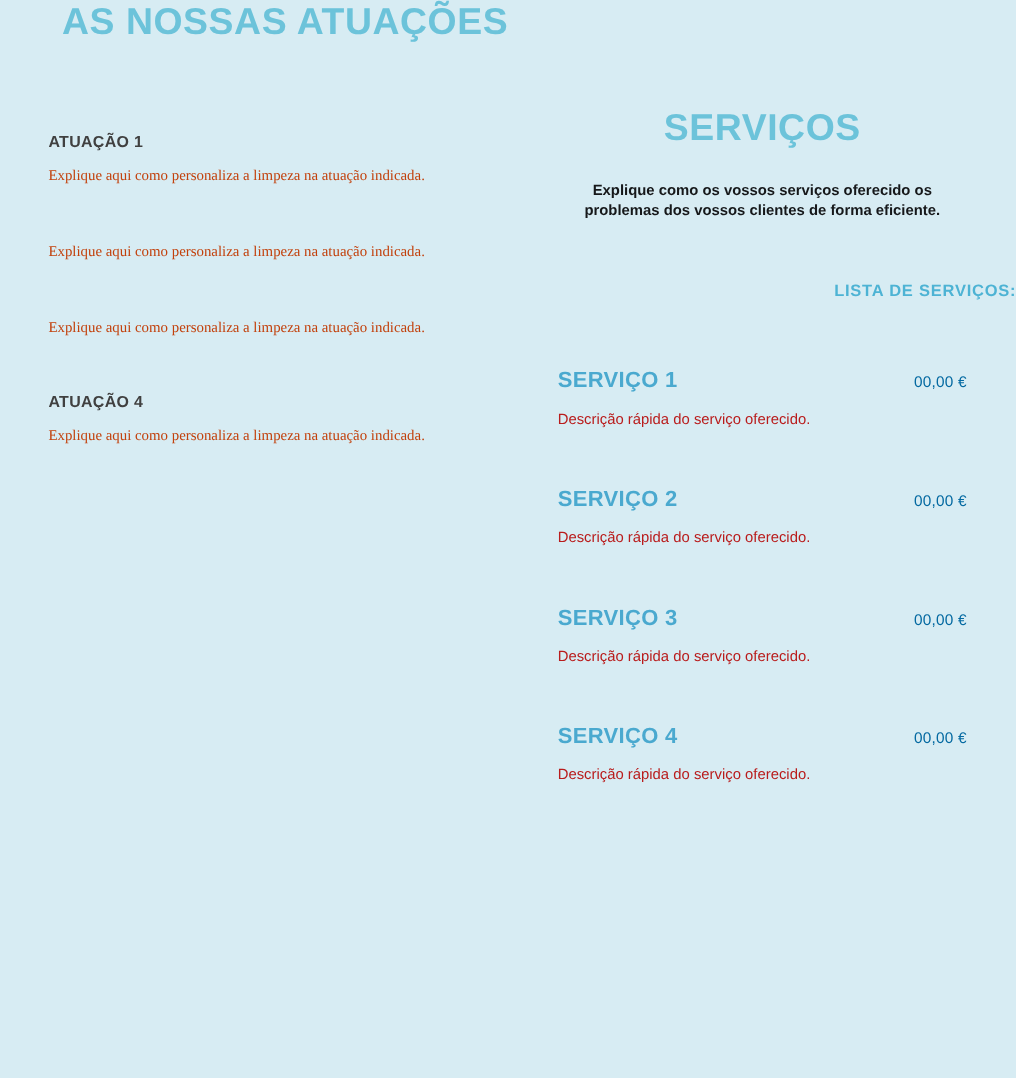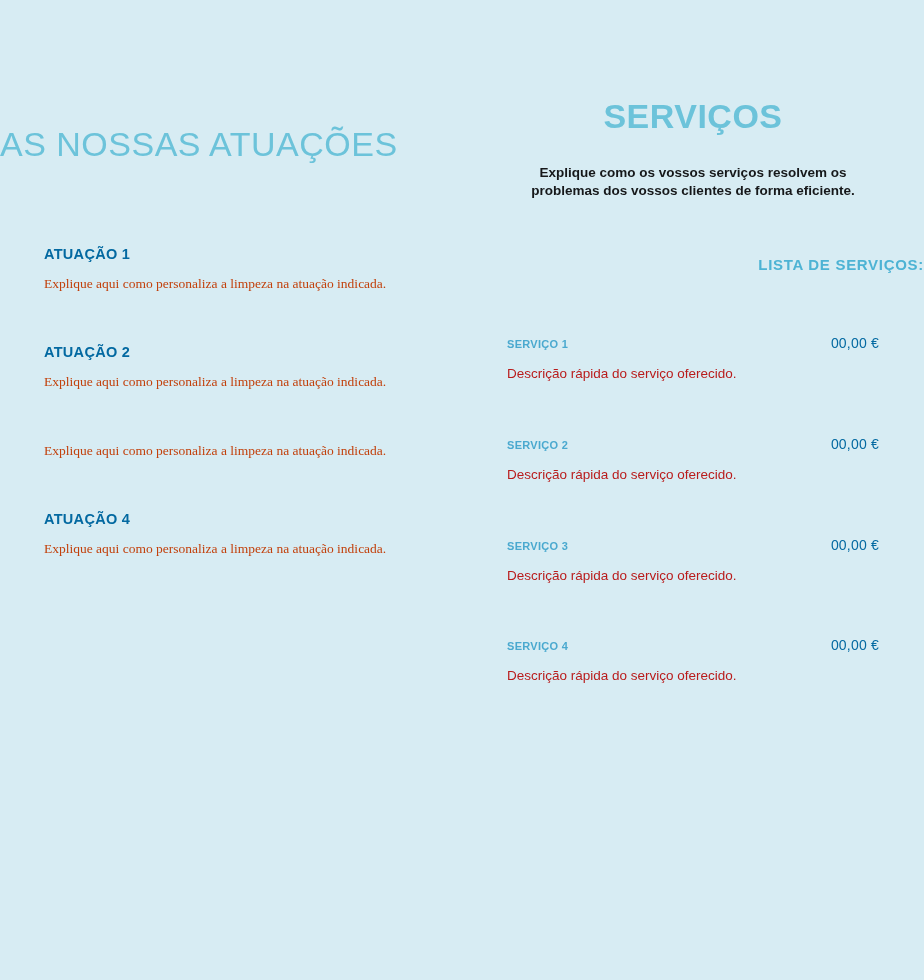--- a/index.html
+++ b/index.html
@@ -30,25 +30,24 @@
     padding: 0;
   }
   .col-right {
     width: 462px;
     padding: 0;
   }
 
   
   .left-title {
     margin: 0;
-    padding-top: 124px;
-    text-align: left;
+    text-align: right;
     font-size: 34px;
     line-height: 1.18;
-    font-weight: normal;
+    font-weight: bold;
     letter-spacing: 0.5px;
     color: #6cc3da;
     text-transform: uppercase;
   }
   .left-subtitle {
     margin: 0;
     padding-top: 54px;
     text-align: center;
     font-size: 15px;
     font-weight: bold;
@@ -62,21 +61,21 @@
     list-style: none;
     margin-top: 82px;
   }
   .left-item {
     padding: 0 44px 0 44px;
     margin-bottom: 51px;
   }
   .left-item-title {
     font-size: 14.5px;
     font-weight: bold;
-    color: #0369a1;
+    color: #404040;
     letter-spacing: 0.3px;
     text-transform: uppercase;
     margin: 0 0 13px 0;
   }
   .left-item-desc {
     font-size: 13.5px;
     line-height: 1.32;
     color: #c2410c;
     margin: 0;
     max-width: 370px;
@@ -125,21 +124,21 @@
     padding: 0 45px 0 45px;
     margin-bottom: 53px;
   }
   .right-item-row {
     display: flex;
     justify-content: space-between;
     align-items: baseline;
     margin-bottom: 14px;
   }
   .right-item-title {
-    font-size: 11px;
+    font-size: 20px;
     font-weight: bold;
     color: #4aa9cf;
     letter-spacing: 0.3px;
     text-transform: uppercase;
   }
   .right-item-price {
     font-size: 14px;
     font-weight: normal;
     color: #0369a1;
     letter-spacing: 0.2px;
@@ -158,36 +157,35 @@
 <div class="page">
 
   <div class="col col-left">
     <h1 class="left-title">AS NOSSAS ATUAÇÕES</h1>
     <ul class="left-list">
       <li class="left-item">
         <div class="left-item-title">ATUAÇÃO 1</div>
         <p class="left-item-desc">Explique aqui como personaliza a limpeza na atuação indicada.</p>
       </li>
       <li class="left-item">
-        <div class="left-item-title">ATUAÇÃO 2</div>
         <p class="left-item-desc">Explique aqui como personaliza a limpeza na atuação indicada.</p>
       </li>
       <li class="left-item">
         <p class="left-item-desc">Explique aqui como personaliza a limpeza na atuação indicada.</p>
       </li>
       <li class="left-item">
         <div class="left-item-title">ATUAÇÃO 4</div>
         <p class="left-item-desc">Explique aqui como personaliza a limpeza na atuação indicada.</p>
       </li>
     </ul>
   </div>
 
   <div class="col col-right">
     <h1 class="right-title">SERVIÇOS</h1>
-    <p class="right-intro">Explique como os vossos serviços resolvem os problemas dos vossos clientes de forma eficiente.</p>
+    <p class="right-intro">Explique como os vossos serviços oferecido os problemas dos vossos clientes de forma eficiente.</p>
     <div class="right-subtitle">LISTA DE SERVIÇOS:</div>
     <ul class="right-list">
       <li class="right-item">
         <div class="right-item-row">
           <span class="right-item-title">SERVIÇO 1</span>
           <span class="right-item-price">00,00 €</span>
         </div>
         <p class="right-item-desc">Descrição rápida do serviço oferecido.</p>
       </li>
       <li class="right-item">

